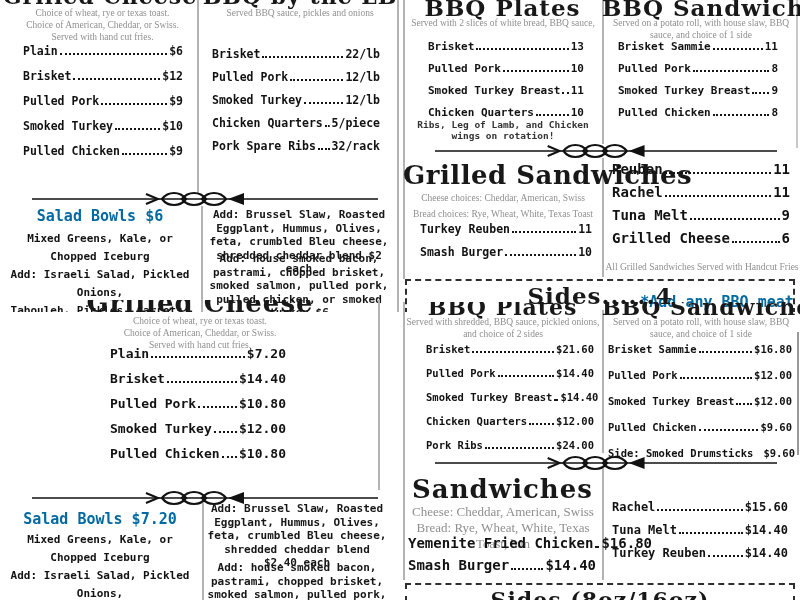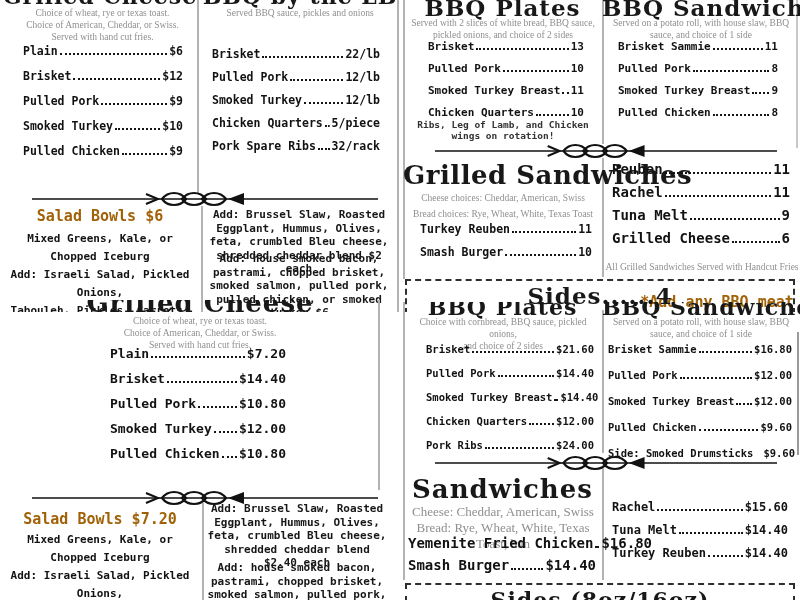--- a/index.html
+++ b/index.html
@@ -8,21 +8,21 @@
   .page{position:absolute;overflow:hidden;}
   .abs{position:absolute;}
   .sec-title{font-family:"DejaVu Serif","Liberation Serif",serif;font-weight:bold;color:#181818;
              text-align:center;letter-spacing:1px;white-space:nowrap;}
   .sub{font-family:"Liberation Serif",serif;color:#8f8f8f;text-align:center;line-height:1.28;}
   .mi{display:flex;align-items:baseline;font-weight:bold;color:#121212;}
   .mi .nm{white-space:nowrap;}
   .mi .ld{flex:1;min-width:4px;border-bottom:2.5px dotted #151515;margin:0 2px 3px 2px;}
   .mi .pr{white-space:nowrap;}
   .mi.no-ld .ld{border-bottom:none;min-width:6px;}
-  .mono-c{font-weight:bold;text-align:center;color:#a16207;}
+  .mono-c{font-weight:bold;text-align:center;color:#0369a1;}
   .vline{position:absolute;width:2px;background:#b3b3b3;}
   .dashed-box{position:absolute;border:2px dashed #2e2e2e;border-bottom:none;text-align:center;}
   .orn{position:absolute;height:16px;}
   .orn svg{display:block;width:100%;height:16px;}
   
   .rows-gc1 .mi{font-size:11.5px;line-height:15px;margin-bottom:10px;}
   .rows-lb  .mi{font-size:11.5px;line-height:15px;margin-bottom:8px;}
   .rows-p1  .mi{font-size:11px;line-height:15px;margin-bottom:7px;}
   .rows-s1  .mi{font-size:11px;line-height:15px;margin-bottom:7px;}
   .rows-gs  .mi{font-size:11.5px;line-height:15px;margin-bottom:8px;}
@@ -136,21 +136,20 @@
 
   <div class="page" style="left:400px;top:0;width:400px;height:312px;">
     <div class="vline" style="left:3px;top:0;height:279px;"></div>
     <div class="vline" style="left:202px;top:0;height:144px;"></div>
     <div class="vline" style="left:202px;top:158px;height:119px;"></div>
     <div class="vline" style="left:396px;top:0;height:148px;background:#c8c8c8;"></div>
 
     <div class="abs sec-title" style="left:3px;top:-6px;width:199px;font-size:23px;">BBQ Plates</div>
     <div class="abs sub" style="left:8px;top:17px;width:190px;font-size:9.5px;">
       <div>Served with 2 slices of white bread, BBQ sauce,</div>
-      <div>pickled onions, and choice of 2 sides</div>
     </div>
     <div class="abs rows-p1" style="left:28px;top:39px;width:156px;">
       <div class="mi">
           <span class="nm">Brisket</span>
           <span class="ld"></span>
           <span class="pr">13</span>
         </div>
       <div class="mi">
           <span class="nm">Pulled Pork</span>
           <span class="ld"></span>
@@ -317,21 +316,21 @@
   </div>
 
   <div class="page" style="left:400px;top:302px;width:400px;height:298px;">
     <div class="vline" style="left:3px;top:0;height:278px;"></div>
     <div class="vline" style="left:202px;top:8px;height:143px;"></div>
     <div class="vline" style="left:202px;top:166px;height:112px;"></div>
     <div class="vline" style="left:397px;top:30px;height:123px;background:#9a9a9a;"></div>
 
     <div class="abs sec-title" style="left:3px;top:-8px;width:199px;font-size:22px;">BBQ Plates</div>
     <div class="abs sub" style="left:6px;top:14px;width:194px;font-size:9.5px;">
-      <div>Choice with cornbread, BBQ sauce, pickled onions,</div>
+      <div>Served with shredded, BBQ sauce, pickled onions,</div>
       <div>and choice of 2 sides</div>
     </div>
     <div class="abs rows-p2" style="left:26px;top:39px;width:168px;">
       <div class="mi">
           <span class="nm">Brisket</span>
           <span class="ld"></span>
           <span class="pr">$21.60</span>
         </div>
       <div class="mi">
           <span class="nm">Pulled Pork</span>

